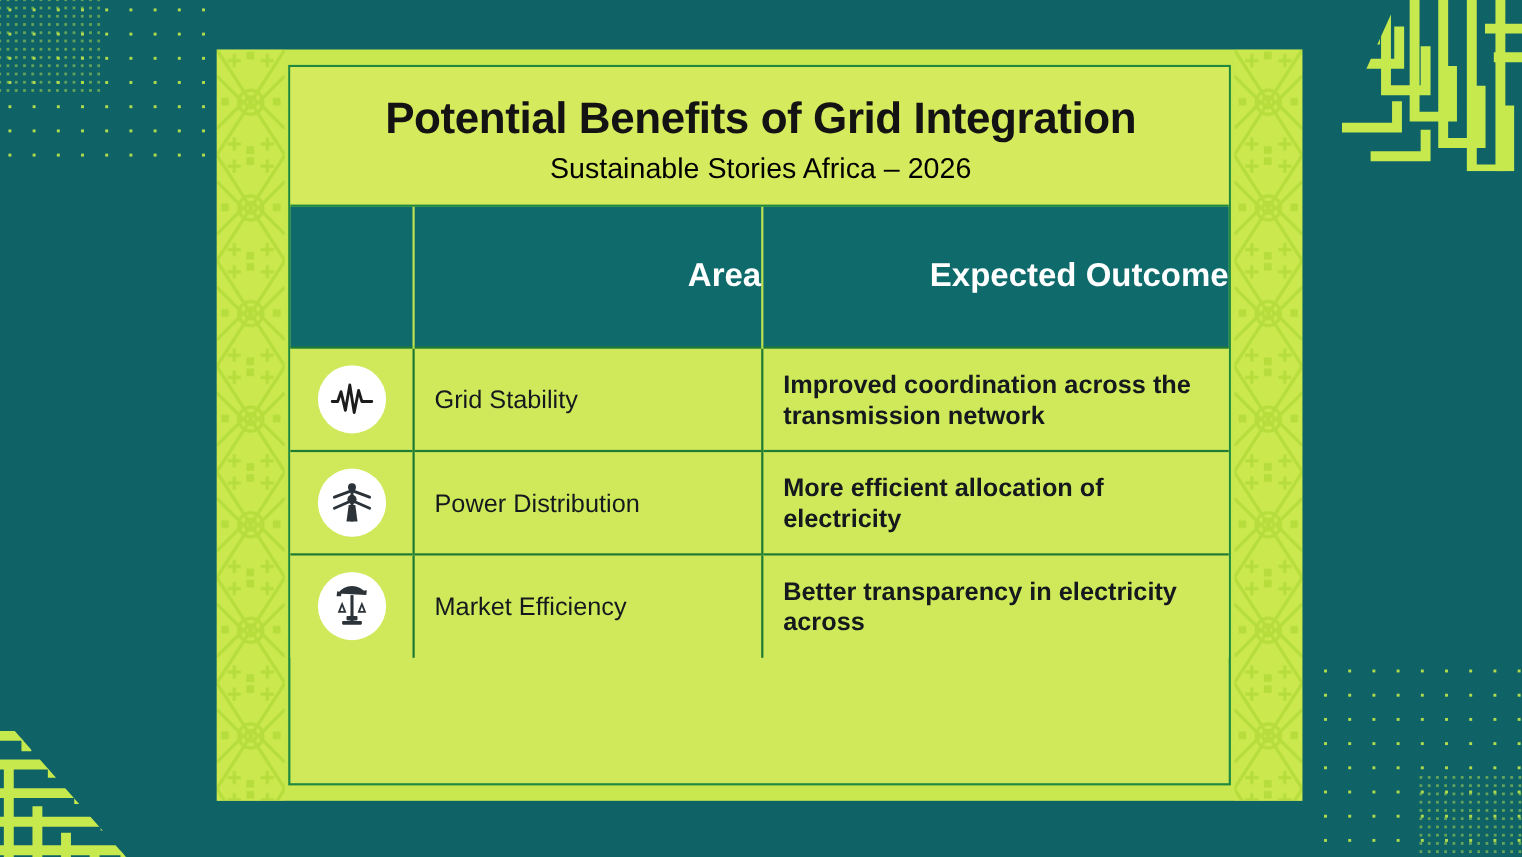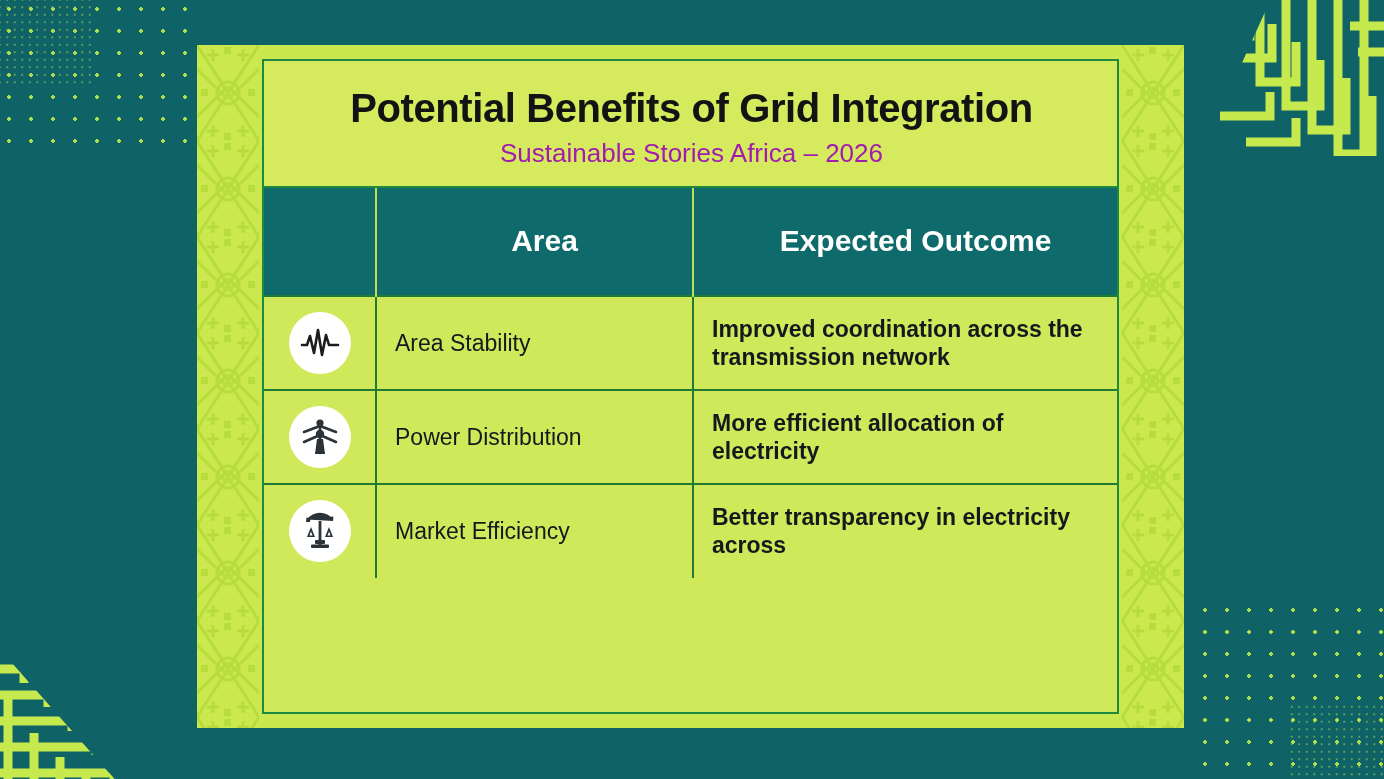--- a/index.html
+++ b/index.html
@@ -114,42 +114,42 @@
   .title {
     font-size: 40px;
     font-weight: bold;
     color: #131313;
     letter-spacing: -0.4px;
     line-height: 1.05;
     margin: 0 0 10px 0;
   }
   .subtitle {
     font-size: 26px;
-    color: #a21caf;
+    color: #000000;
     line-height: 1.1;
     margin: 0;
   }
 
   
   table.grid {
     width: 100%;
     border-collapse: collapse;
     table-layout: fixed;
   }
   table.grid col.c-icon { width: 112px; }
   table.grid col.c-area { width: 317px; }
   table.grid col.c-out  { width: auto; }
 
   thead th {
     background: #0f6a6c;
     color: #ffffff;
-    text-align: center;
+    text-align: right;
     font-size: 30px;
     font-weight: bold;
-    height: 108px;
+    height: 128px;
     padding: 0 0 0 20px;
     vertical-align: middle;
     border-right: 2px solid #bde24e;
     box-sizing: border-box;
   }
   thead th.th-icon { border-right: 2px solid #bde24e; padding: 0; }
   thead th.th-out  { border-right: none; line-height: 1.06; }
 
   tbody td {
     background: #cfe95a;
@@ -284,21 +284,21 @@
         <tbody>
 
           <tr>
             <td class="td-icon">
               <span class="icon-circle">
                 <svg width="44" height="44" viewBox="0 0 44 44">
                   <path d="M4 24 L9 24 L12 15 L16 32 L20 9 L24 34 L28 14 L31 24 L40 24" fill="none" stroke="#1c1c1c" stroke-width="2.6" stroke-linecap="round" stroke-linejoin="round"></path>
                 </svg>
               </span>
             </td>
-            <td>Area Stability</td>
+            <td>Grid Stability</td>
             <td class="td-out">Improved coordination across the transmission network</td>
           </tr>
 
           <tr>
             <td class="td-icon">
               <span class="icon-circle">
                 <svg width="44" height="44" viewBox="0 0 44 44">
                   <g stroke="#2b3238" stroke-width="2.6" stroke-linecap="round" fill="none">
                     <path d="M22 7 L22 38"></path>
                     <path d="M6 17 L22 11 L38 17"></path>

